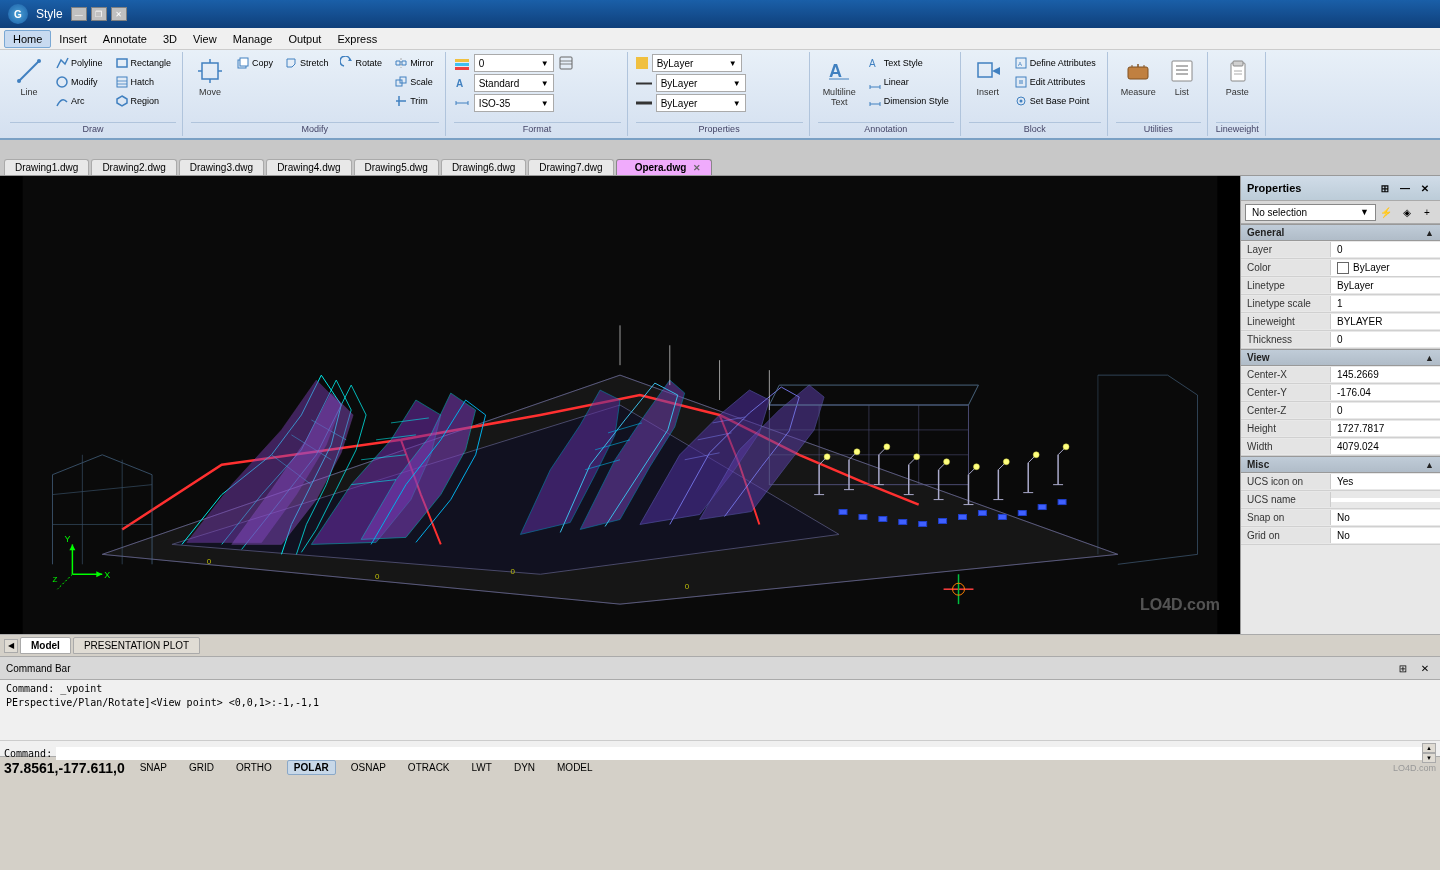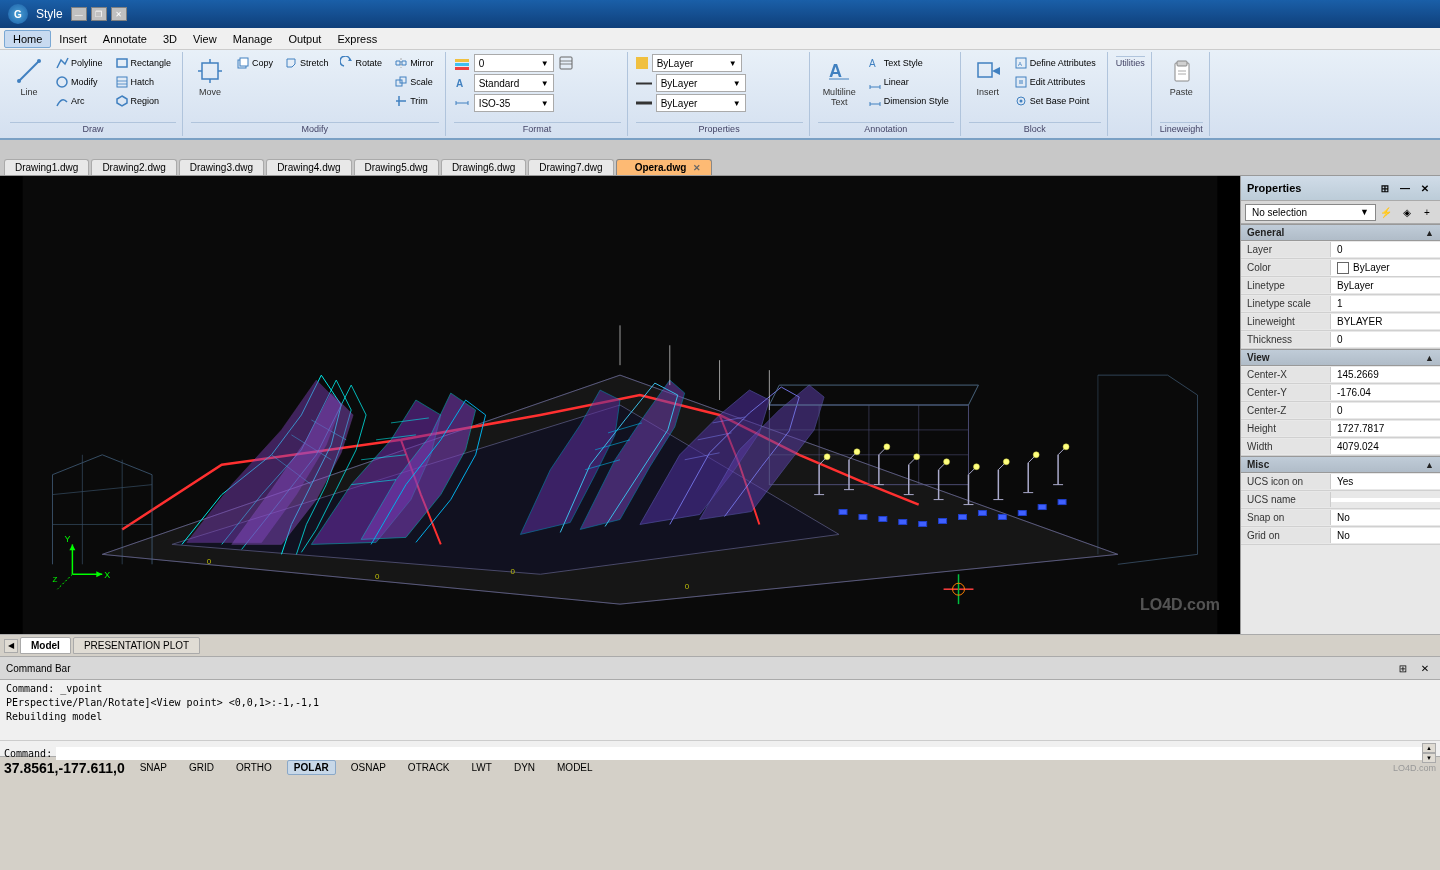--- a/index.html
+++ b/index.html
@@ -152,21 +152,21 @@
       background: #e8e8e8;
       border: 1px solid #aaa;
       border-bottom: none;
       cursor: pointer;
       font-size: 10px;
       border-radius: 3px 3px 0 0;
       margin-right: 2px;
       white-space: nowrap;
     }
     .drawing-tab.active {
-      background: #fdba74;
+      background: #f0abfc;
       font-weight: bold;
       border-color: #888;
       padding-left: 18px;
     }
     .drawing-tab .tab-close {
       margin-left: 4px;
       font-size: 9px;
       color: #666;
     }
 
@@ -684,20 +684,44 @@
                 <circle cx="7" cy="7" r="1.5" fill="#4080c0"></circle>
               </svg>
             <span>Set Base Point</span>
           </div>
         </div>
       </div>
       <div class="ribbon-group-label">Block</div>
     </div>
 
     <div class="ribbon-group">
+      <div class="ribbon-group-content">
+        <div class="ribbon-btn">
+          <div class="btn-icon">
+            <svg width="28" height="28">
+                <rect x="4" y="10" width="20" height="12" rx="2" fill="#c08040" stroke="#805020" stroke-width="1"></rect>
+                <line x1="8" y1="10" x2="8" y2="8" stroke="#805020" stroke-width="1"></line>
+                <line x1="14" y1="10" x2="14" y2="7" stroke="#805020" stroke-width="1.5"></line>
+                <line x1="20" y1="10" x2="20" y2="8" stroke="#805020" stroke-width="1"></line>
+              </svg>
+          </div>
+          <span>Measure</span>
+        </div>
+        <div class="ribbon-btn">
+          <div class="btn-icon">
+            <svg width="28" height="28">
+                <rect x="4" y="4" width="20" height="20" rx="1" fill="white" stroke="#888" stroke-width="1"></rect>
+                <line x1="8" y1="9" x2="20" y2="9" stroke="#666" stroke-width="1"></line>
+                <line x1="8" y1="13" x2="20" y2="13" stroke="#666" stroke-width="1"></line>
+                <line x1="8" y1="17" x2="20" y2="17" stroke="#666" stroke-width="1"></line>
+              </svg>
+          </div>
+          <span>List</span>
+        </div>
+      </div>
       <div class="ribbon-group-label">Utilities</div>
     </div>
 
     <div class="ribbon-group">
       <div class="ribbon-group-content">
         <div class="ribbon-btn">
           <div class="btn-icon">
             <svg width="28" height="28">
                 <rect x="8" y="6" width="14" height="18" rx="1" fill="white" stroke="#888" stroke-width="1"></rect>
                 <rect x="10" y="4" width="10" height="5" rx="1" fill="#d0d0d0" stroke="#888" stroke-width="1"></rect>
@@ -1035,21 +1059,20 @@
   <div id="command-bar-header">
     <span>Command Bar</span>
     <div style="display:flex;gap:4px;">
       <div class="props-icon-btn">⊞</div>
       <div class="props-icon-btn">✕</div>
     </div>
   </div>
   <div id="command-output">
     <div>Command: _vpoint</div>
     <div>PErspective/Plan/Rotate]&lt;View point&gt; &lt;0,0,1&gt;:-1,-1,1</div>
-    <div>Rebuilding model</div>
   </div>
   <div id="command-input-row">
     <span style="font-family:monospace;font-size:10px;margin-right:4px;">Command:</span>
     <input type="text" id="command-input" style="">
     <div style="display:flex;flex-direction:column;width:14px;">
       <div class="nav-arrow" style="height:10px;font-size:6px;">▲</div>
       <div class="nav-arrow" style="height:10px;font-size:6px;">▼</div>
     </div>
   </div>
 </div>

